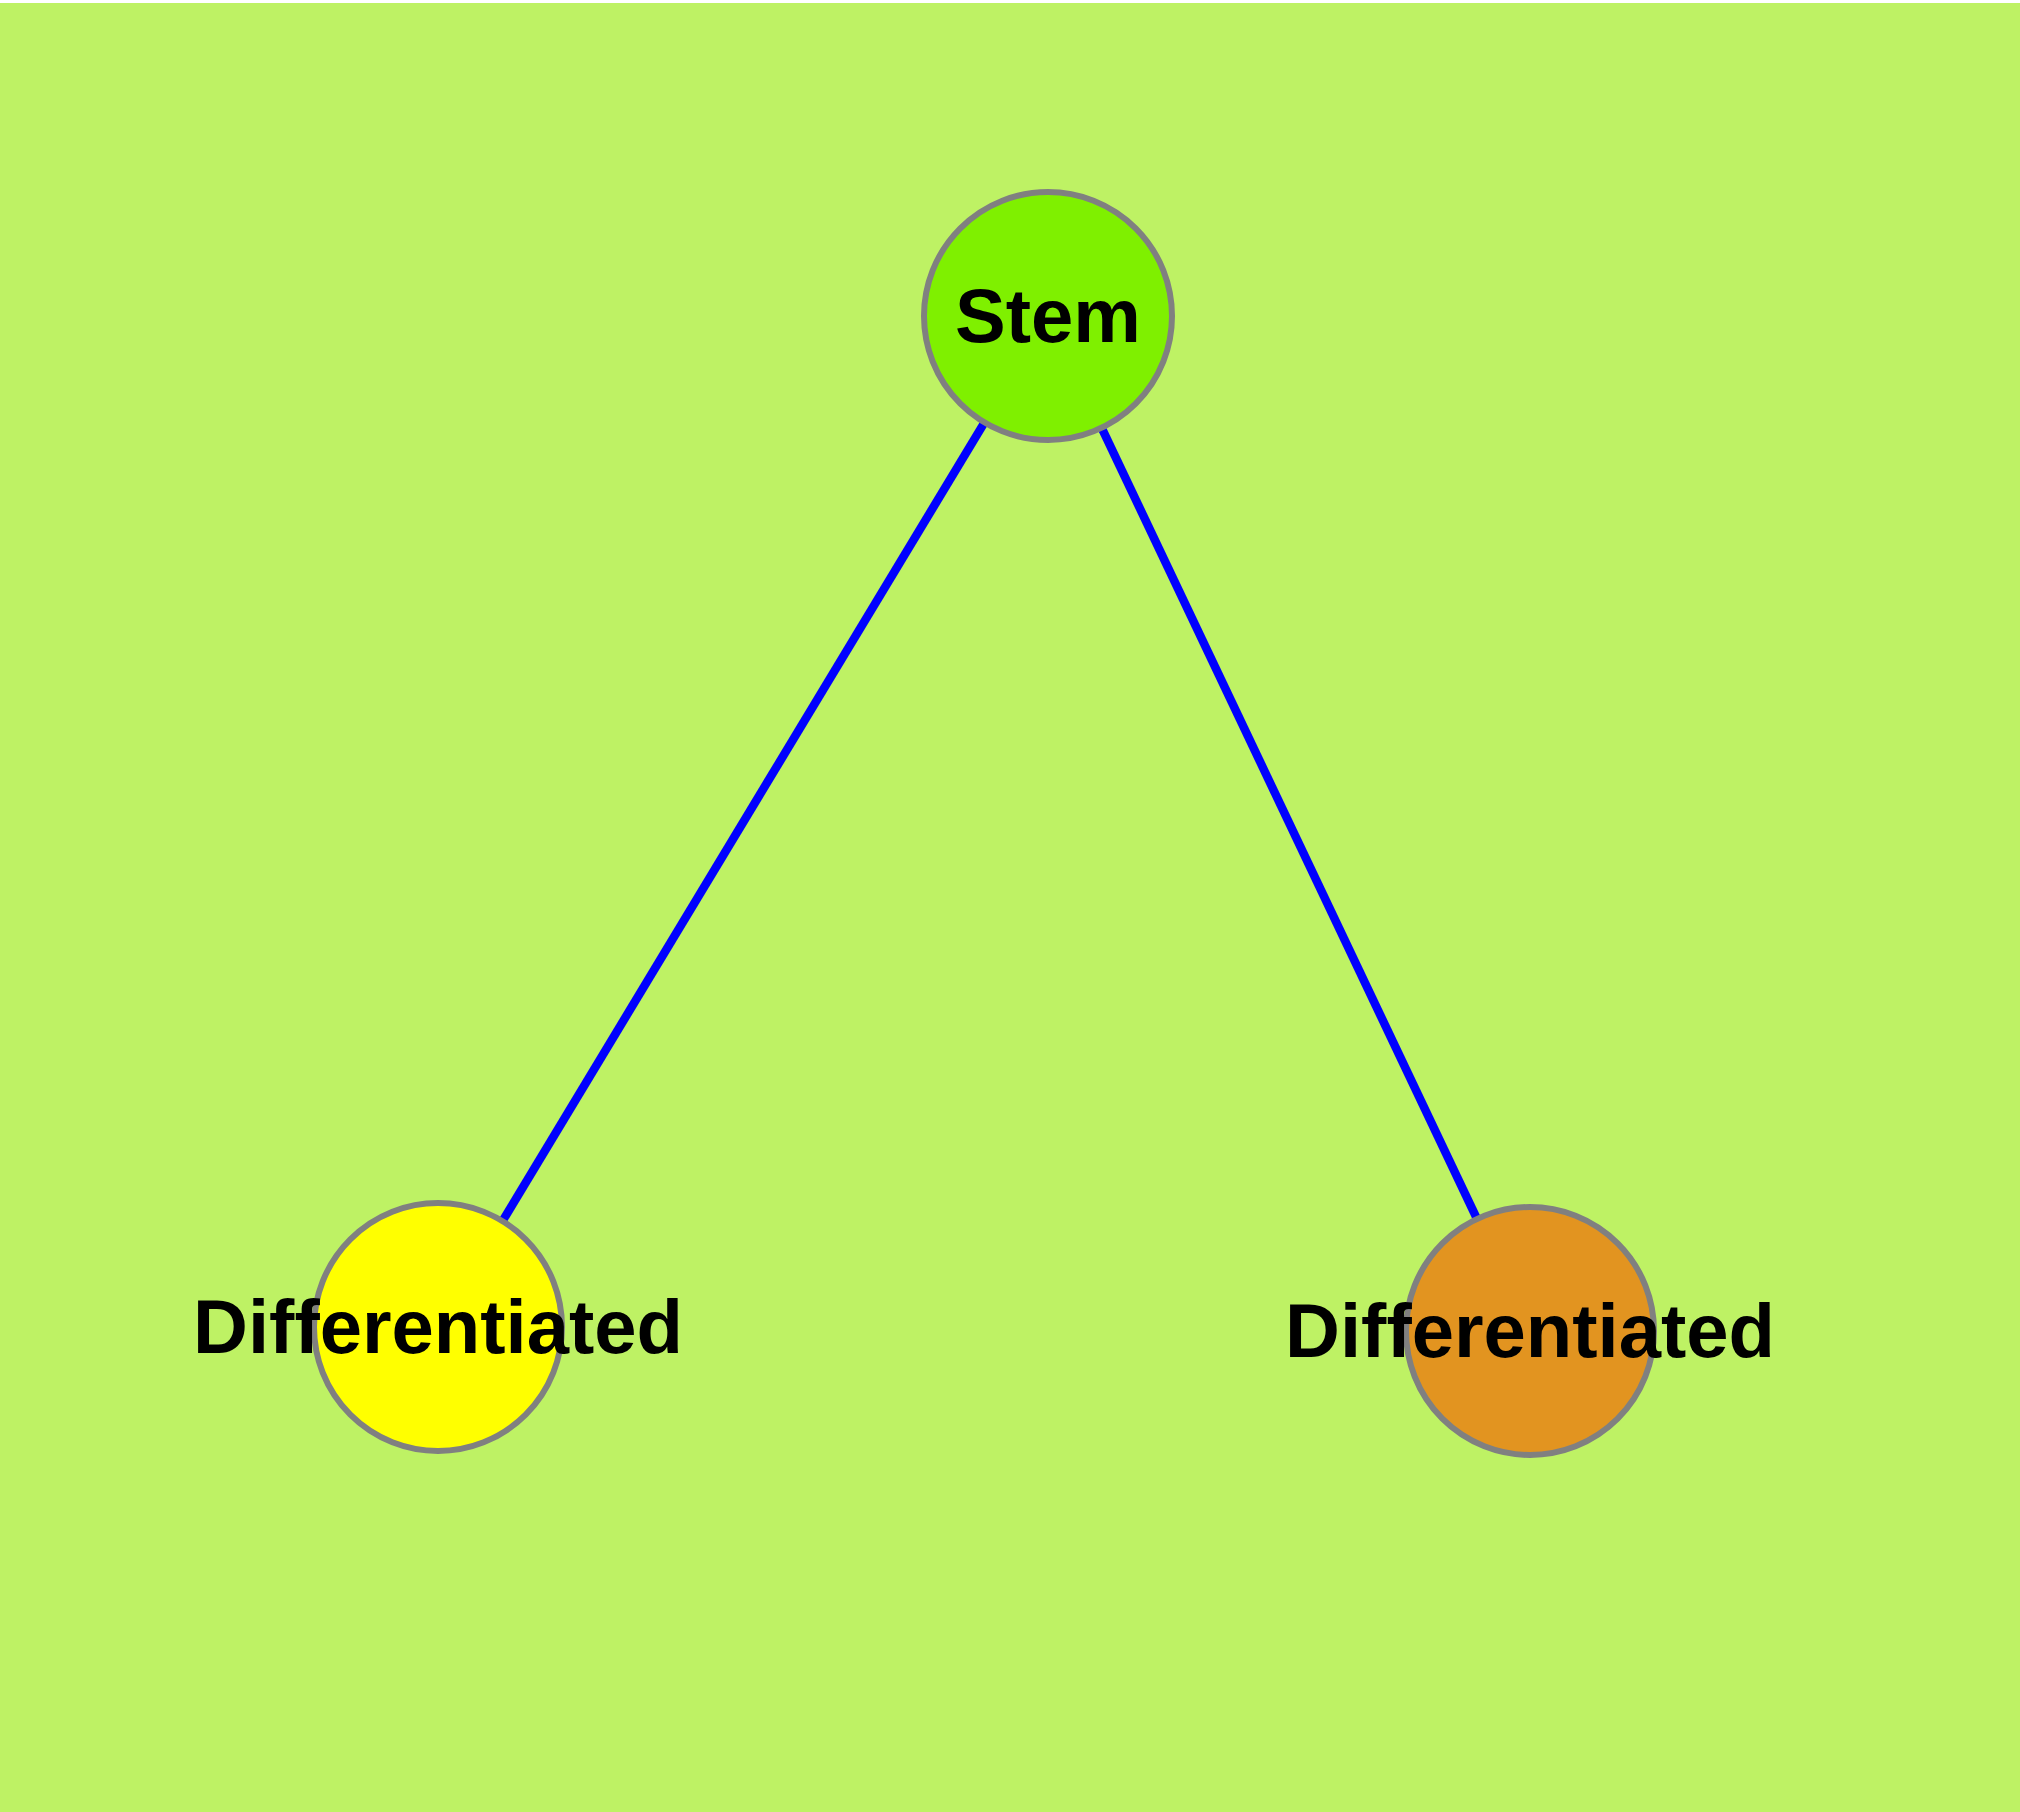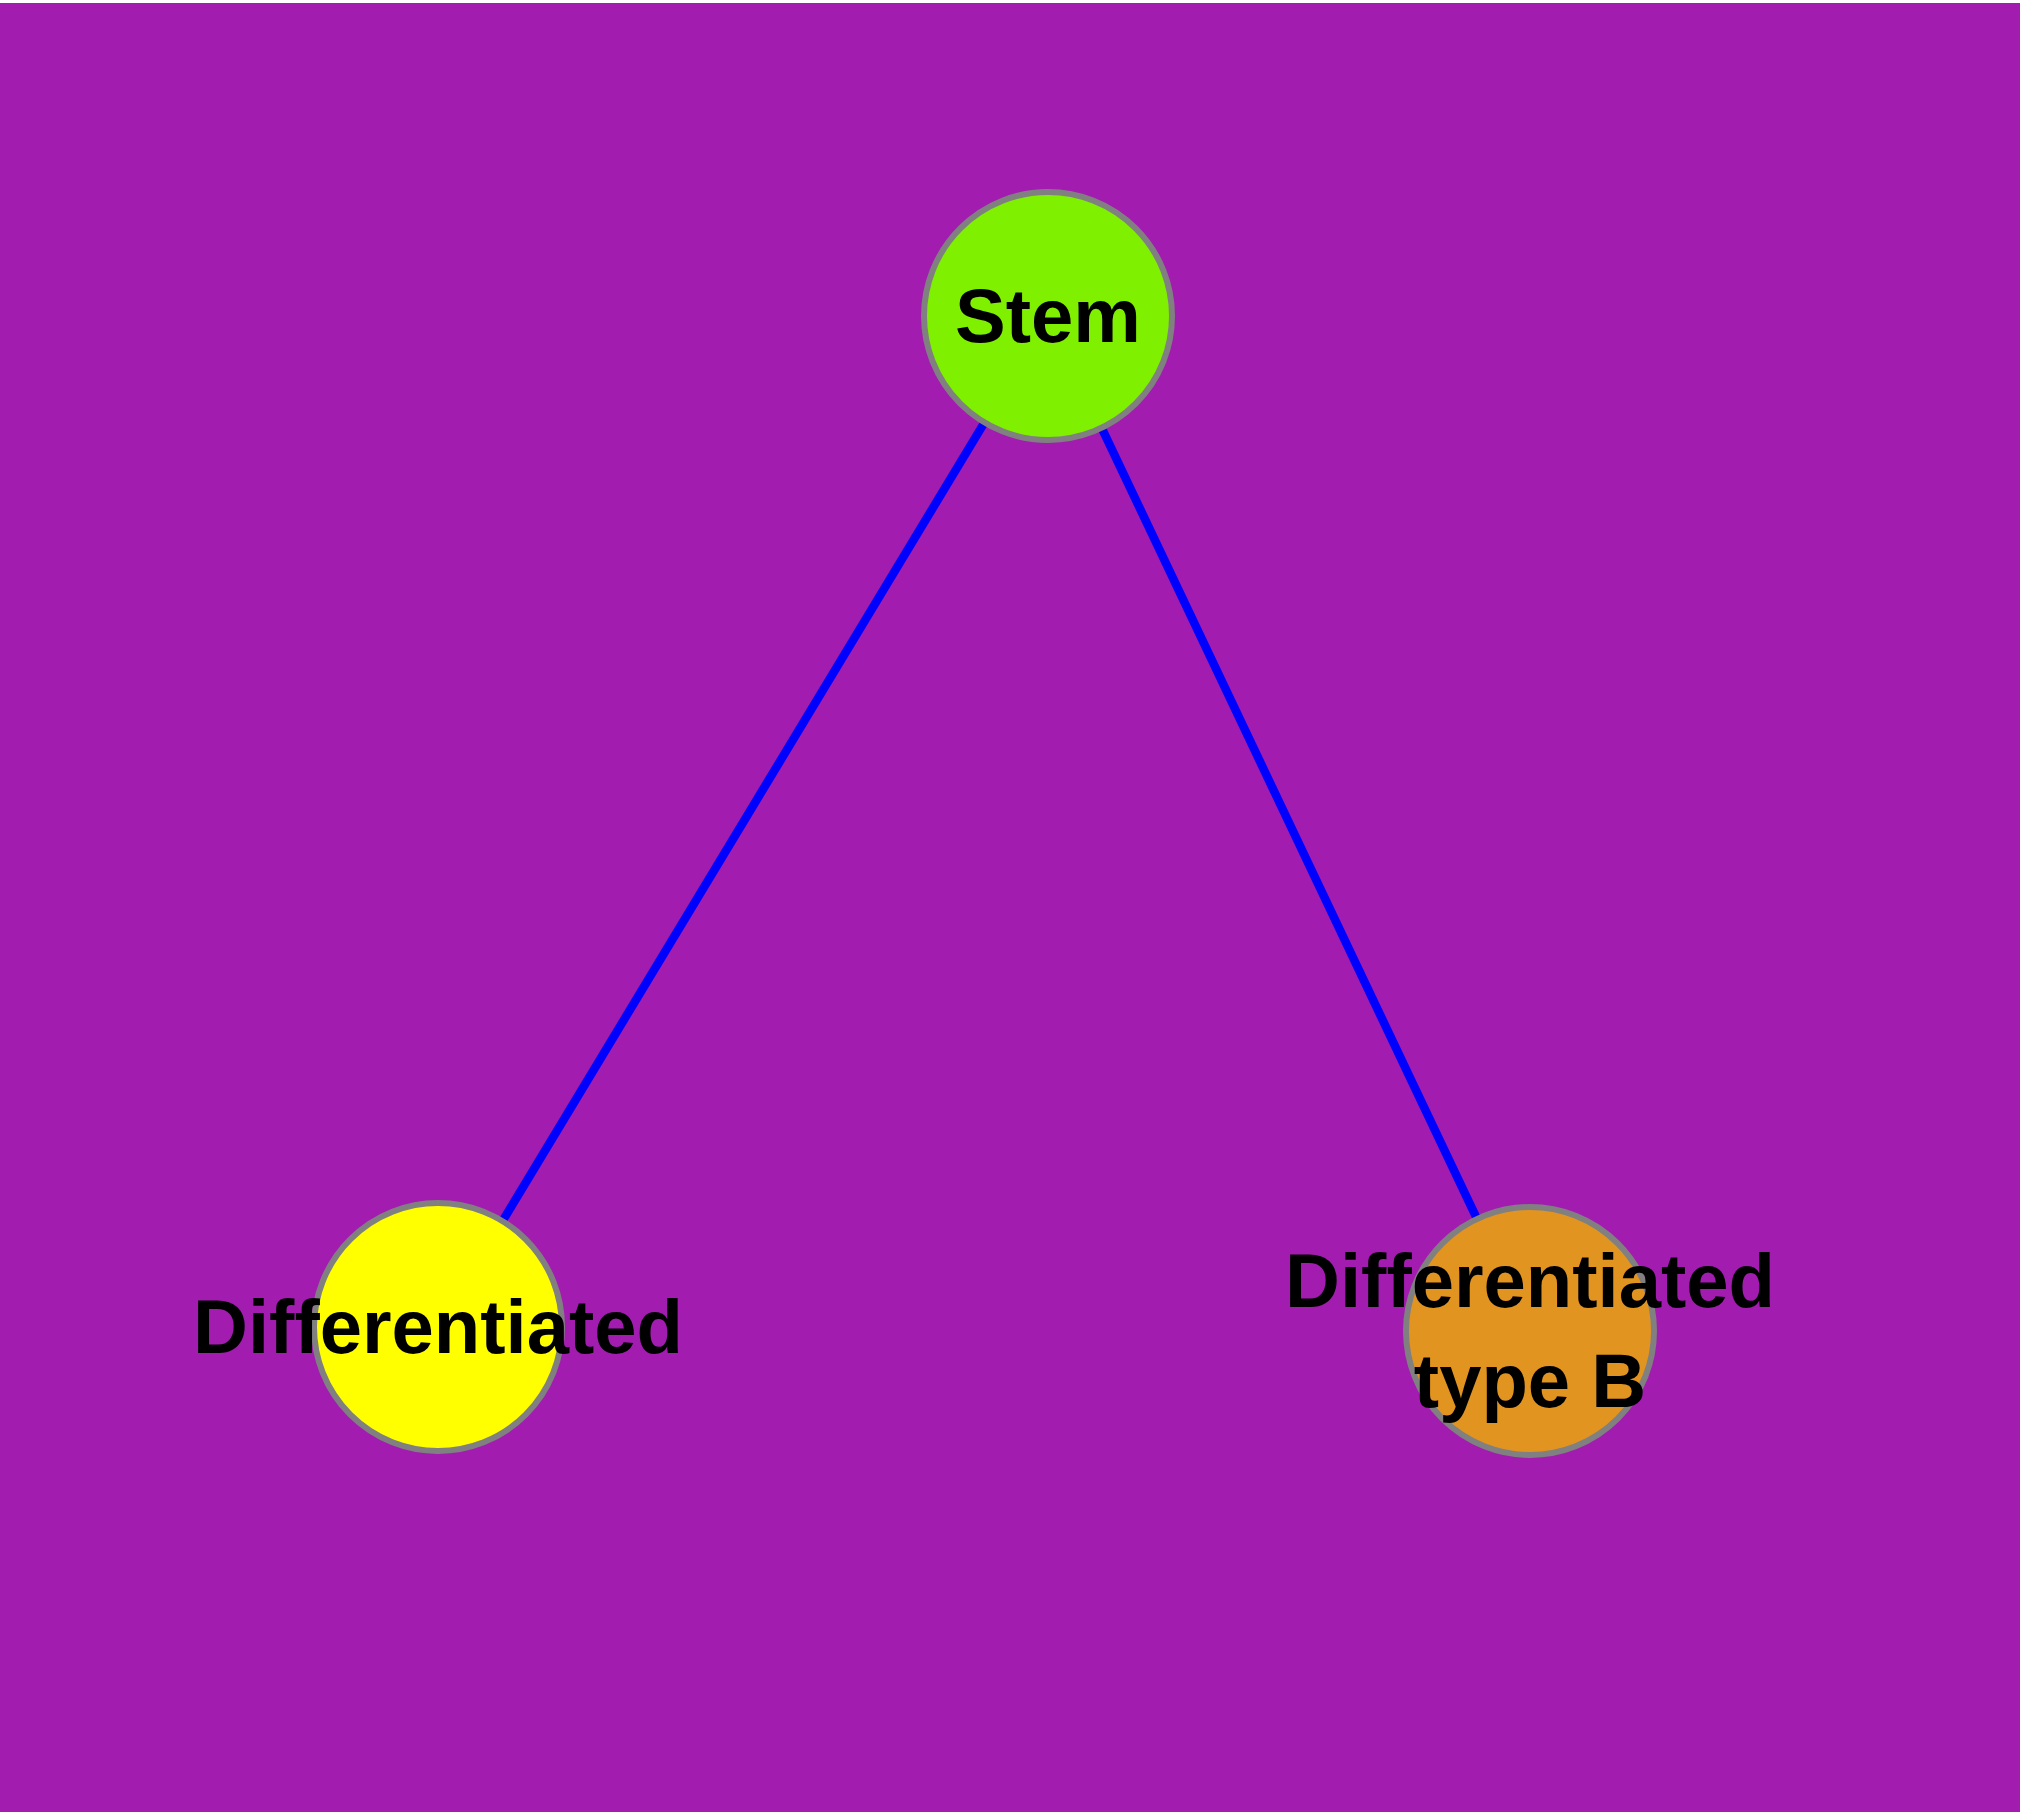--- a/index.html
+++ b/index.html
@@ -39,21 +39,21 @@
     white-space: nowrap;
     font-weight: bold;
     font-size: 76px;
     line-height: 100px;
     z-index: 3;
   }
 </style>
 </head>
 <body>
 
-<div class="canvas" style="background: #a21caf;">
+<div class="canvas" style="background: #bef264;">
 
   <div class="top-strip" style="background: rgb(255, 255, 255);"></div>
 
   <svg class="edges-layer" width="2021" height="1812" viewBox="0 0 2384 2138">
     <line x1="1237" y1="373" x2="517" y2="1566" stroke="#0000FF" stroke-width="10"></line>
     <line x1="1237" y1="373" x2="1805" y2="1570" stroke="#0000FF" stroke-width="10"></line>
   </svg>
 
   <div class="node-circle" style="left: 921px; top: 189px; height: 254px; width: 254px; background: rgb(127, 240, 0); border-color: rgb(128, 128, 128); border-width: 6px;"></div>
   <div class="node-circle" style="left: 311px; top: 1200px; height: 254px; width: 254px; background: rgb(255, 255, 0); border-color: rgb(128, 128, 128); border-width: 6px;"></div>
@@ -62,17 +62,16 @@
   <div class="node-label" style="left: 1048px; top: 316px; color: rgb(0, 0, 0);">
     <div>Stem</div>
   </div>
 
   <div class="node-label" style="left: 438px; top: 1327px; color: rgb(0, 0, 0);">
     <div>Differentiated</div>
   </div>
 
   <div class="node-label" style="left: 1530px; top: 1331px; color: rgb(0, 0, 0);">
     <div>Differentiated</div>
-    <div>type B</div>
   </div>
 
 </div>
 
 
 </body></html>

